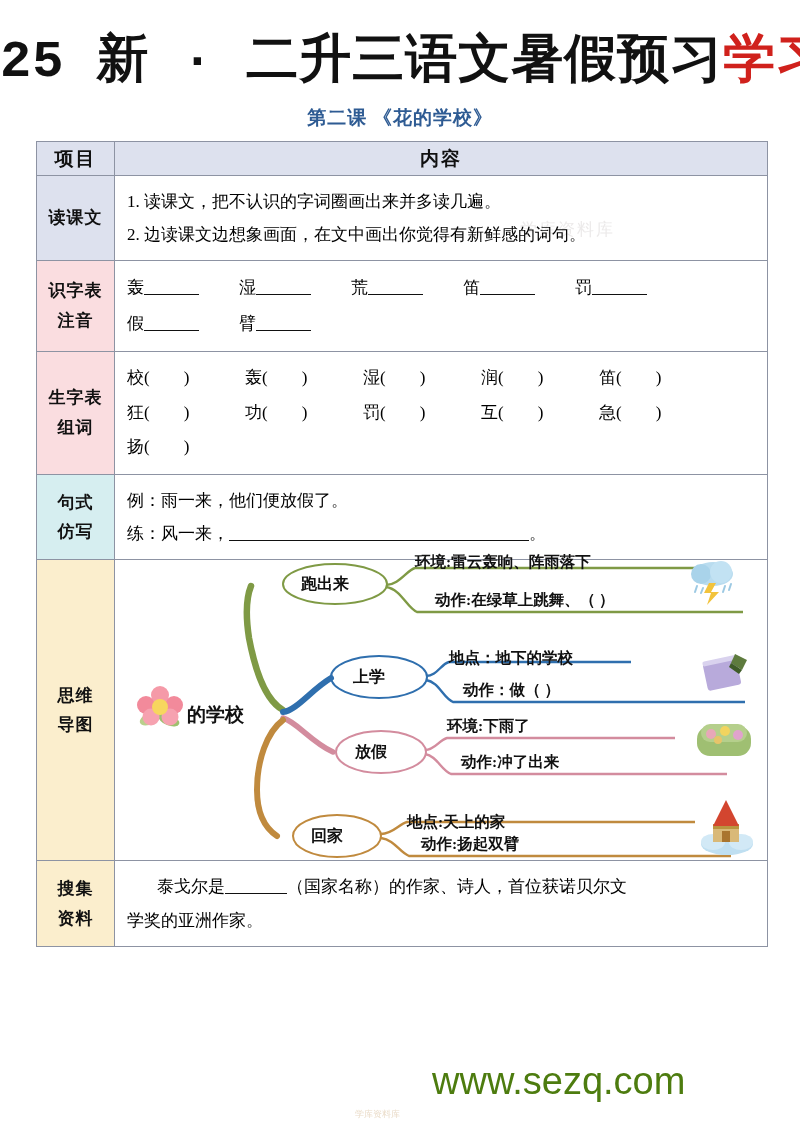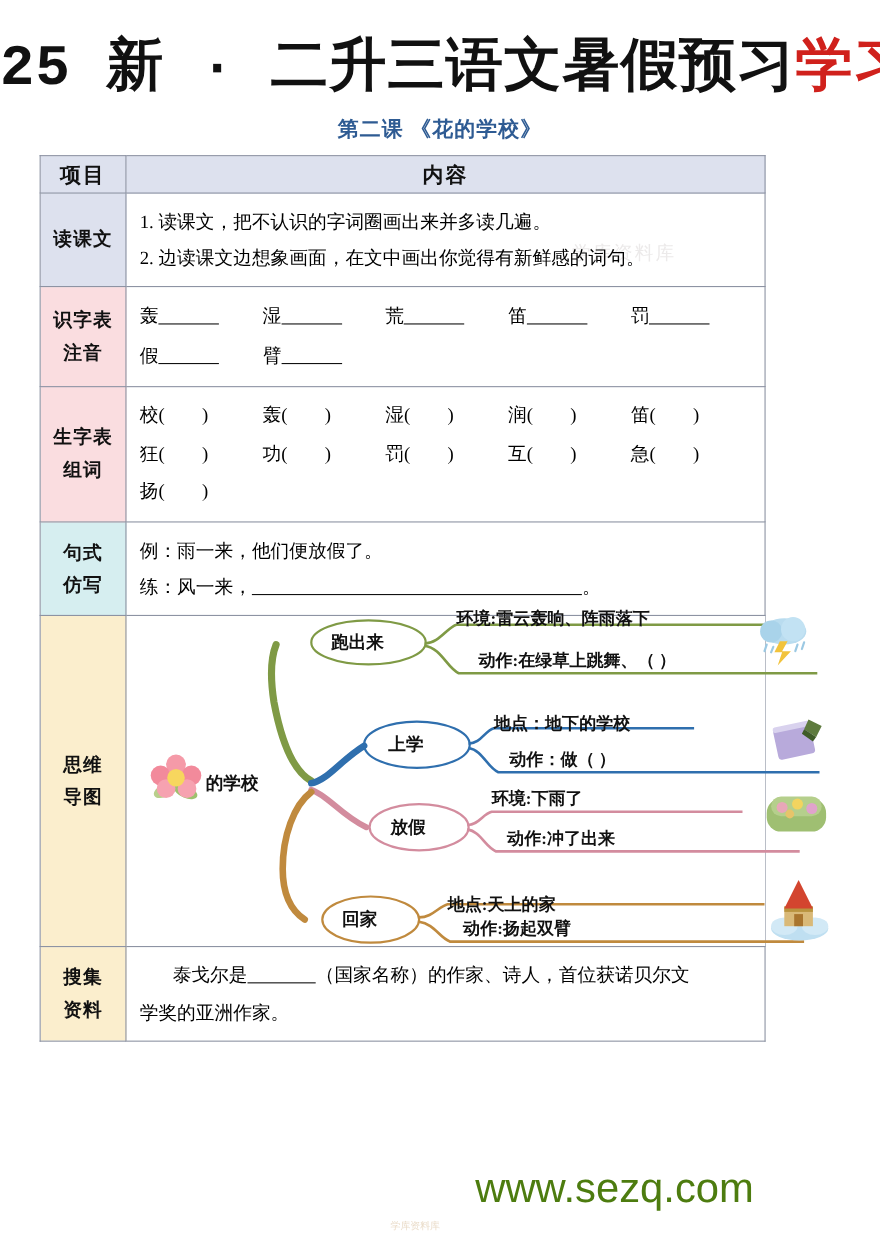--- a/index.html
+++ b/index.html
@@ -19,21 +19,21 @@
     font-family:Liberation Mono, monospace;
   }
   .main-title .red { color:#d0211c; }
   .sub-title {
     margin-top: 14px; font-size: 19px; color:#2e5b93; font-weight:600;
     letter-spacing:1px;
   }
 
   
   table.sheet {
-    position:absolute; left:36px; top:141px; width:660px;
+    position:absolute; left:36px; top:141px; width:732px;
     border-collapse: collapse; table-layout: fixed;
   }
   table.sheet td, table.sheet th {
     border: 1px solid #8d93a3;
     vertical-align: middle;
   }
   .col-label { width: 78px; }
   th.hdr {
     background:#dde1ee; font-size:19px; font-weight:bold; color:#111;
     height: 34px; text-align:center; letter-spacing:2px;
@@ -71,21 +71,21 @@
   .map svg { position:absolute; left:0; top:0; }
   .node-txt {
     position:absolute; font-size:16px; font-weight:bold; color:#111;
     white-space:nowrap; font-family:"Liberation Serif","DejaVu Serif",serif;
   }
   .branch-txt {
     position:absolute; font-size:15.5px; color:#111; white-space:nowrap;
     font-weight:600; font-family:"Liberation Serif","DejaVu Serif",serif;
   }
   .center-txt {
-    position:absolute; font-size:16px; font-weight:bold; color:#111;
+    position:absolute; font-size:19px; font-weight:bold; color:#111;
     white-space:nowrap;
   }
 
   
   .wm-site {
     position:absolute; left:432px; top:1060px;
     font-size:38px; color:#4d7c0f; font-family:"Liberation Sans",sans-serif;
     letter-spacing:0px; white-space:nowrap; pointer-events:none;
   }
   .wm-info {

